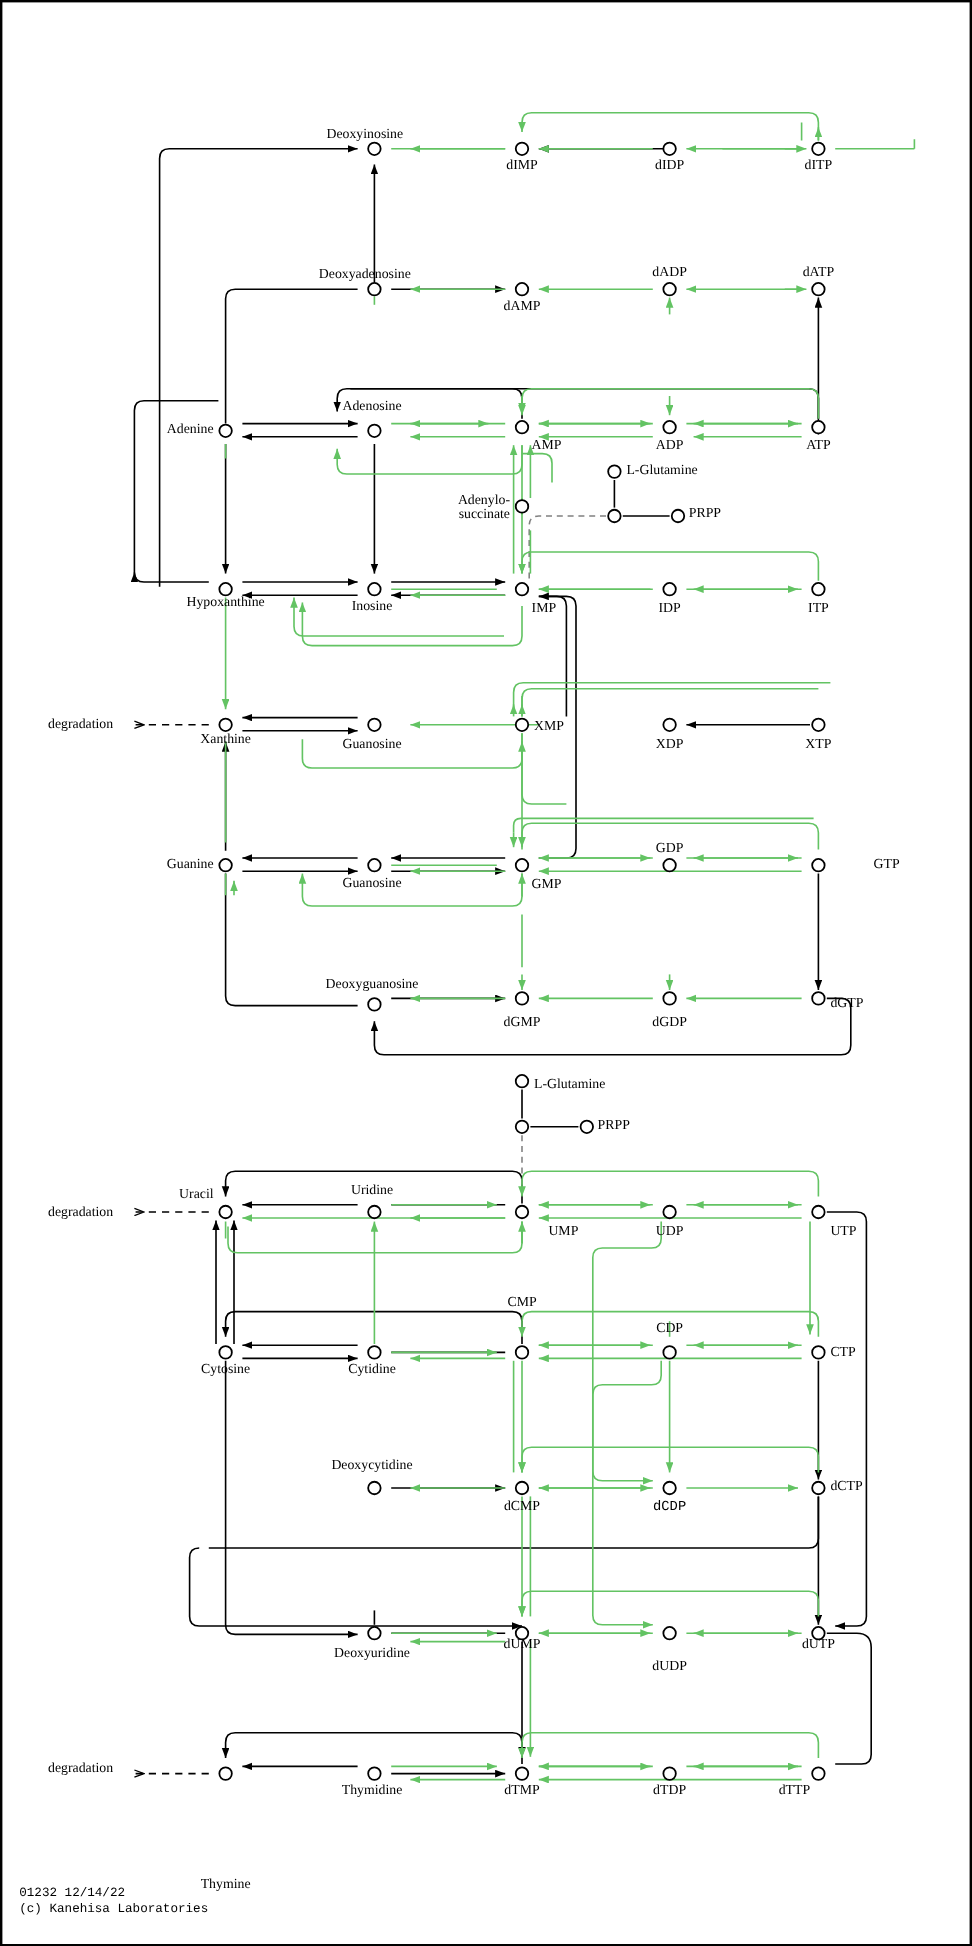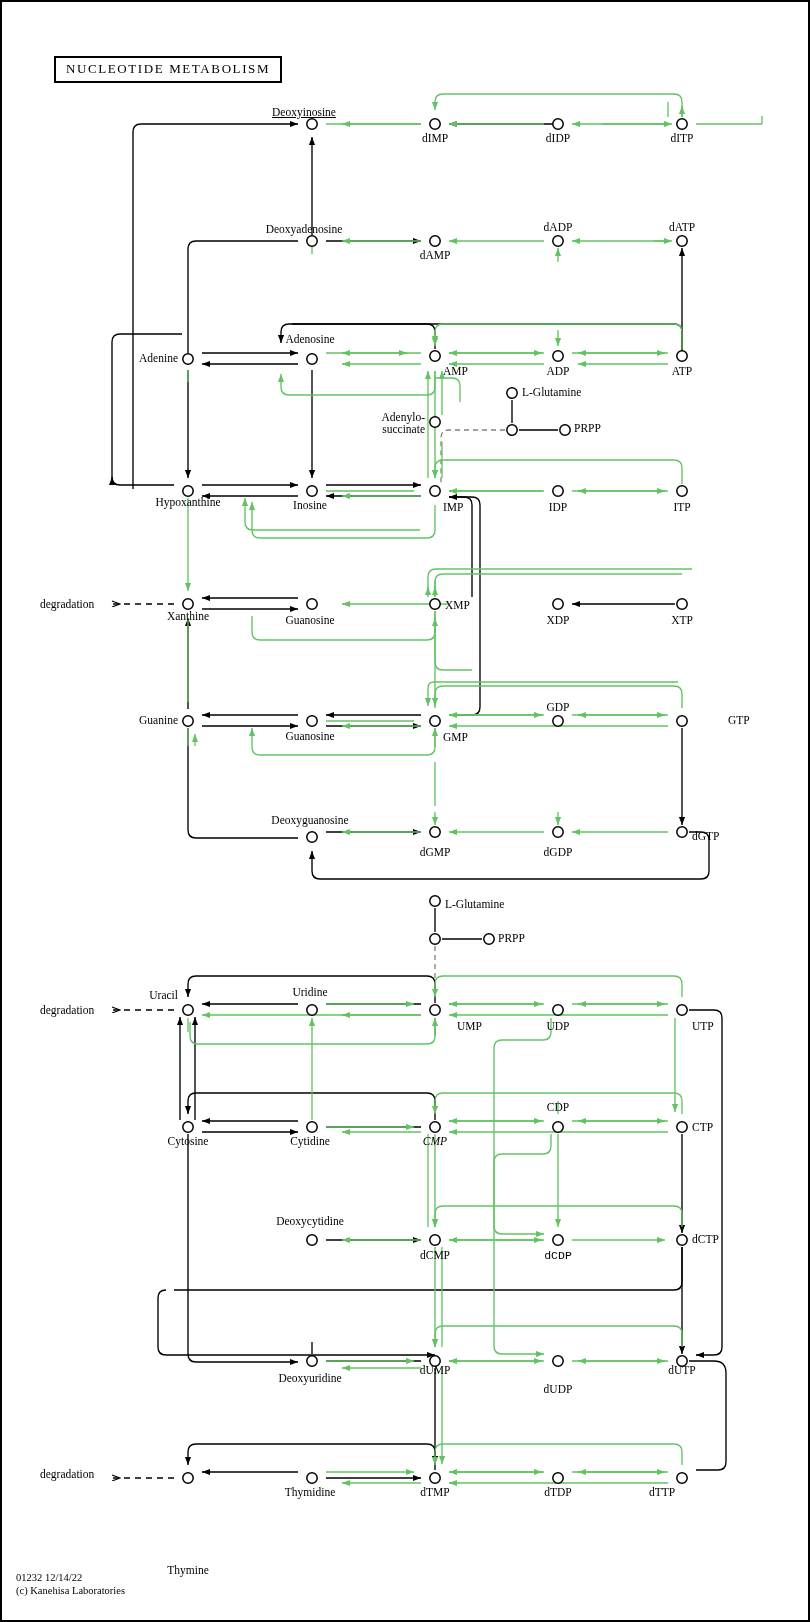--- a/index.html
+++ b/index.html
@@ -31,21 +31,21 @@
     font-size:11.5px;
     color:#000;
     white-space:nowrap;
     line-height:1.02;
   }
   .nodelabel.ctr{transform:translateX(-50%);}
   .nodelabel.rgt{transform:translateX(-100%);}
   .footer{
     position:absolute;
     left:14px;
-    font-family:Liberation Serif, serif;
+    font-family:Liberation Mono, monospace;
     font-size:10.5px;
     color:#000;
     white-space:nowrap;
     line-height:1.15;
   }
 </style>
 </head>
 <body>
 
 <div id="page">
@@ -394,24 +394,23 @@
         <circle cx="556" cy="1359" r="5.2" fill="#ffffff" stroke="#000000" stroke-width="1.5"></circle>
         <circle cx="680" cy="1359" r="5.2" fill="#ffffff" stroke="#000000" stroke-width="1.5"></circle>
         <circle cx="186" cy="1476" r="5.2" fill="#ffffff" stroke="#000000" stroke-width="1.5"></circle>
         <circle cx="310" cy="1476" r="5.2" fill="#ffffff" stroke="#000000" stroke-width="1.5"></circle>
         <circle cx="433" cy="1476" r="5.2" fill="#ffffff" stroke="#000000" stroke-width="1.5"></circle>
         <circle cx="556" cy="1476" r="5.2" fill="#ffffff" stroke="#000000" stroke-width="1.5"></circle>
         <circle cx="680" cy="1476" r="5.2" fill="#ffffff" stroke="#000000" stroke-width="1.5"></circle>
       </g>
   </svg>
 
-  <div class="title-box" style="left:52px;top:54px;">NUCLEOTIDE METABOLISM</div>
 
   <div id="labels">
-      <div class="nodelabel ctr" style="left: 302px; top: 105px; text-decoration: underline;">Deoxyinosine</div>
+      <div class="nodelabel ctr" style="left: 302px; top: 105px;">Deoxyinosine</div>
       <div class="nodelabel ctr" style="left: 433px; top: 131px;">dIMP</div>
       <div class="nodelabel ctr" style="left: 556px; top: 131px;">dIDP</div>
       <div class="nodelabel ctr" style="left: 680px; top: 131px;">dITP</div>
       <div class="nodelabel ctr" style="left: 302px; top: 222px;">Deoxyadenosine</div>
       <div class="nodelabel ctr" style="left: 433px; top: 248px;">dAMP</div>
       <div class="nodelabel ctr" style="left: 556px; top: 220px;">dADP</div>
       <div class="nodelabel ctr" style="left: 680px; top: 220px;">dATP</div>
       <div class="nodelabel rgt" style="left: 176px; top: 351px;">Adenine</div>
       <div class="nodelabel ctr" style="left: 308px; top: 332px;">Adenosine</div>
       <div class="nodelabel" style="left: 441px; top: 364px;">AMP</div>
@@ -444,21 +443,21 @@
       <div class="nodelabel" style="left: 690px; top: 829px;">dGTP</div>
       <div class="nodelabel" style="left: 443px; top: 897px;">L-Glutamine</div>
       <div class="nodelabel" style="left: 496px; top: 931px;">PRPP</div>
       <div class="nodelabel rgt" style="left: 176px; top: 988px;">Uracil</div>
       <div class="nodelabel ctr" style="left: 308px; top: 985px;">Uridine</div>
       <div class="nodelabel" style="left: 441px; top: 1019px; margin-left: 14px;">UMP</div>
       <div class="nodelabel ctr" style="left: 556px; top: 1019px;">UDP</div>
       <div class="nodelabel" style="left: 690px; top: 1019px;">UTP</div>
       <div class="nodelabel ctr" style="left: 186px; top: 1134px;">Cytosine</div>
       <div class="nodelabel ctr" style="left: 308px; top: 1134px;">Cytidine</div>
-      <div class="nodelabel ctr" style="left: 433px; top: 1134px; font-style: italic;">CMP</div>
+      <div class="nodelabel ctr" style="left: 433px; top: 1078px;">CMP</div>
       <div class="nodelabel ctr" style="left: 556px; top: 1100px;">CDP</div>
       <div class="nodelabel" style="left: 690px; top: 1120px;">CTP</div>
       <div class="nodelabel ctr" style="left: 308px; top: 1214px;">Deoxycytidine</div>
       <div class="nodelabel ctr" style="left: 433px; top: 1248px;">dCMP</div>
       <div class="nodelabel ctr" style="left: 556px; top: 1248px; font-family: Liberation Mono, monospace;">dCDP</div>
       <div class="nodelabel" style="left: 690px; top: 1232px;">dCTP</div>
       <div class="nodelabel ctr" style="left: 308px; top: 1371px;">Deoxyuridine</div>
       <div class="nodelabel ctr" style="left: 433px; top: 1363px;">dUMP</div>
       <div class="nodelabel ctr" style="left: 556px; top: 1363px; margin-top: 19px;">dUDP</div>
       <div class="nodelabel ctr" style="left: 680px; top: 1363px;">dUTP</div>

